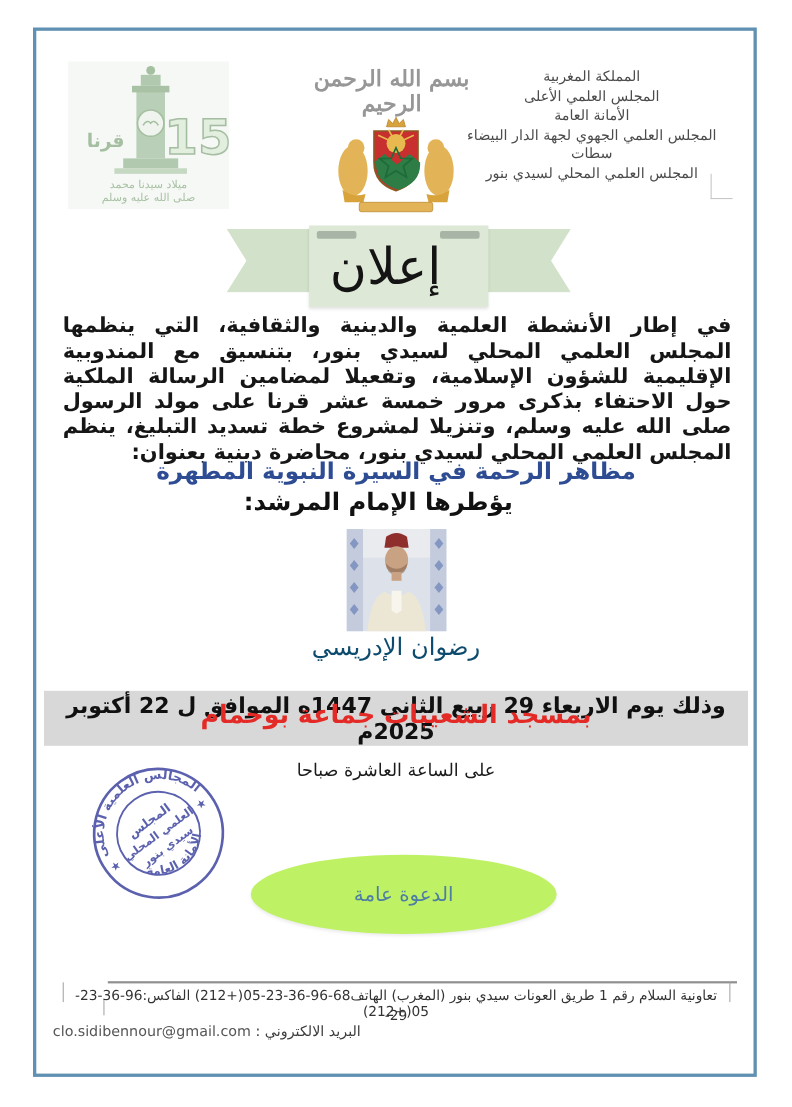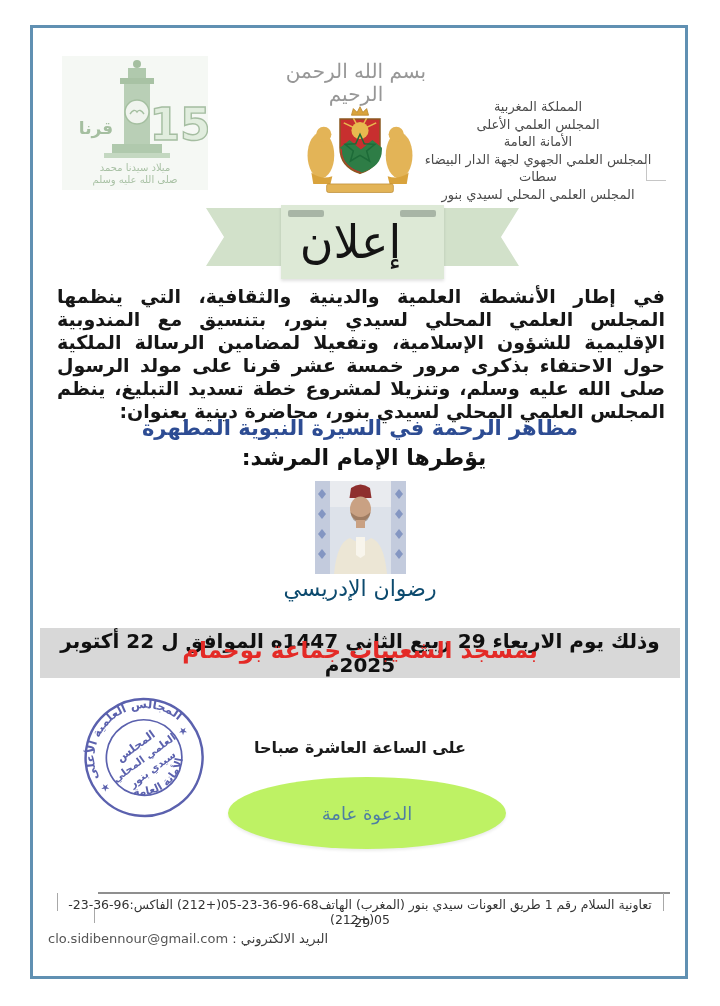--- a/index.html
+++ b/index.html
@@ -8,27 +8,27 @@
          font-family:"DejaVu Sans","Liberation Sans",sans-serif; }
   #page { position:relative; width:720px; height:1006px; background:#ffffff; }
 
   .frame { position:absolute; left:30px; top:25px; width:658px; height:954px;
            border:3px solid #6090b2; }
 
   
   .logo15 { position:absolute; left:62px; top:56px; width:146px; height:134px;
             background:#f6f8f5; opacity:.92; }
   .basmala { position:absolute; left:272px; top:60px; width:168px; height:48px;
-             direction:rtl; text-align:center; font-weight:normal; font-size:20px;
+             direction:rtl; text-align:center; font-weight:bold; font-size:20px;
              line-height:23px; color:#979797; letter-spacing:-1px;
              font-family:"DejaVu Serif","Liberation Serif",serif; }
   .coa { position:absolute; left:298px; top:104px; width:124px; height:94px; }
   .org-lines { position:absolute; left:390px; top:62px; width:296px;
                direction:rtl; text-align:center; color:#4c4c4c;
-               font-size:13px; line-height:17.5px;margin-top:36px; }
+               font-size:13px; line-height:17.5px; }
   .corner-mark { position:absolute; left:646px; top:158px; width:20px; height:23px;
                  border-left:1px solid #b9b9b9; border-bottom:1px solid #b9b9b9; opacity:.8; }
 
   
   .ribbon-tail { position:absolute; top:208px; width:82px; height:58px; background:#d2e1ca; }
   .ribbon-tail.left  { left:206px; clip-path:polygon(0 0,100% 0,100% 100%,0 100%,22% 50%); }
   .ribbon-tail.right { left:437px; clip-path:polygon(0 0,100% 0,78% 50%,100% 100%,0 100%); }
   .ribbon-center { position:absolute; left:281px; top:205px; width:163px; height:74px;
                    background:#dde9d6; box-shadow:0 2px 3px rgba(0,0,0,.12); }
   .ribbon-fold { position:absolute; top:210px; width:36px; height:7px; background:#9fab9e;
@@ -38,37 +38,37 @@
                   display:flex; align-items:center; justify-content:center;
                   font-size:46px; color:#141414; direction:rtl; }
 
   
   .paragraph { position:absolute; left:57px; top:285px; width:608px;
                direction:rtl; text-align:justify; font-weight:bold;
                font-size:19px; line-height:23px; color:#161616; }
   .lecture-title { position:absolute; left:40px; top:416px; width:640px;
                    direction:rtl; text-align:center; font-weight:bold;
                    font-size:21px; color:#2d4c93; }
-  .presenter-intro { position:absolute; left:44px; top:445px; width:640px;
+  .presenter-intro { position:absolute; left:24px; top:445px; width:640px;
                      direction:rtl; text-align:center; font-weight:bold;
                      font-size:22px; color:#111111; }
   .photo { position:absolute; left:315px; top:481px; width:91px; height:93px; }
   .presenter-name { position:absolute; left:40px; top:576px; width:640px;
                     direction:rtl; text-align:center; font-size:22px; color:#0c4a6e; }
 
   
   .date-row { position:absolute; left:40px; top:628px; width:640px; text-align:center; }
   .date-band { display:inline-block; background:#d8d8d8; padding:1px 6px;
                direction:rtl; font-weight:bold; font-size:20px; color:#101010; }
   .venue { position:absolute; left:40px; top:637px; width:640px;
            direction:rtl; text-align:center; font-weight:bold;
            font-size:23px; color:#e42a26; }
   .time { position:absolute; left:40px; top:690px; width:640px;
-          direction:rtl; text-align:center; font-weight:bold;
-          font-size:16px; color:#1b1b1b;margin-top:48px; }
+          direction:rtl; text-align:center; font-weight:normal;
+          font-size:16px; color:#1b1b1b; }
 
   
   .stamp { position:absolute; left:72px; top:690px; width:142px; height:132px;
            transform:rotate(-36deg); opacity:.88; }
   .oval { position:absolute; left:228px; top:777px; width:278px; height:72px;
           background:#bef264; border-radius:50%;
           display:flex; align-items:center; justify-content:center;
           box-shadow:0 2px 3px rgba(0,0,0,.08); }
   .oval span { direction:rtl; font-size:18px; color:#4e7ea3; }
 

